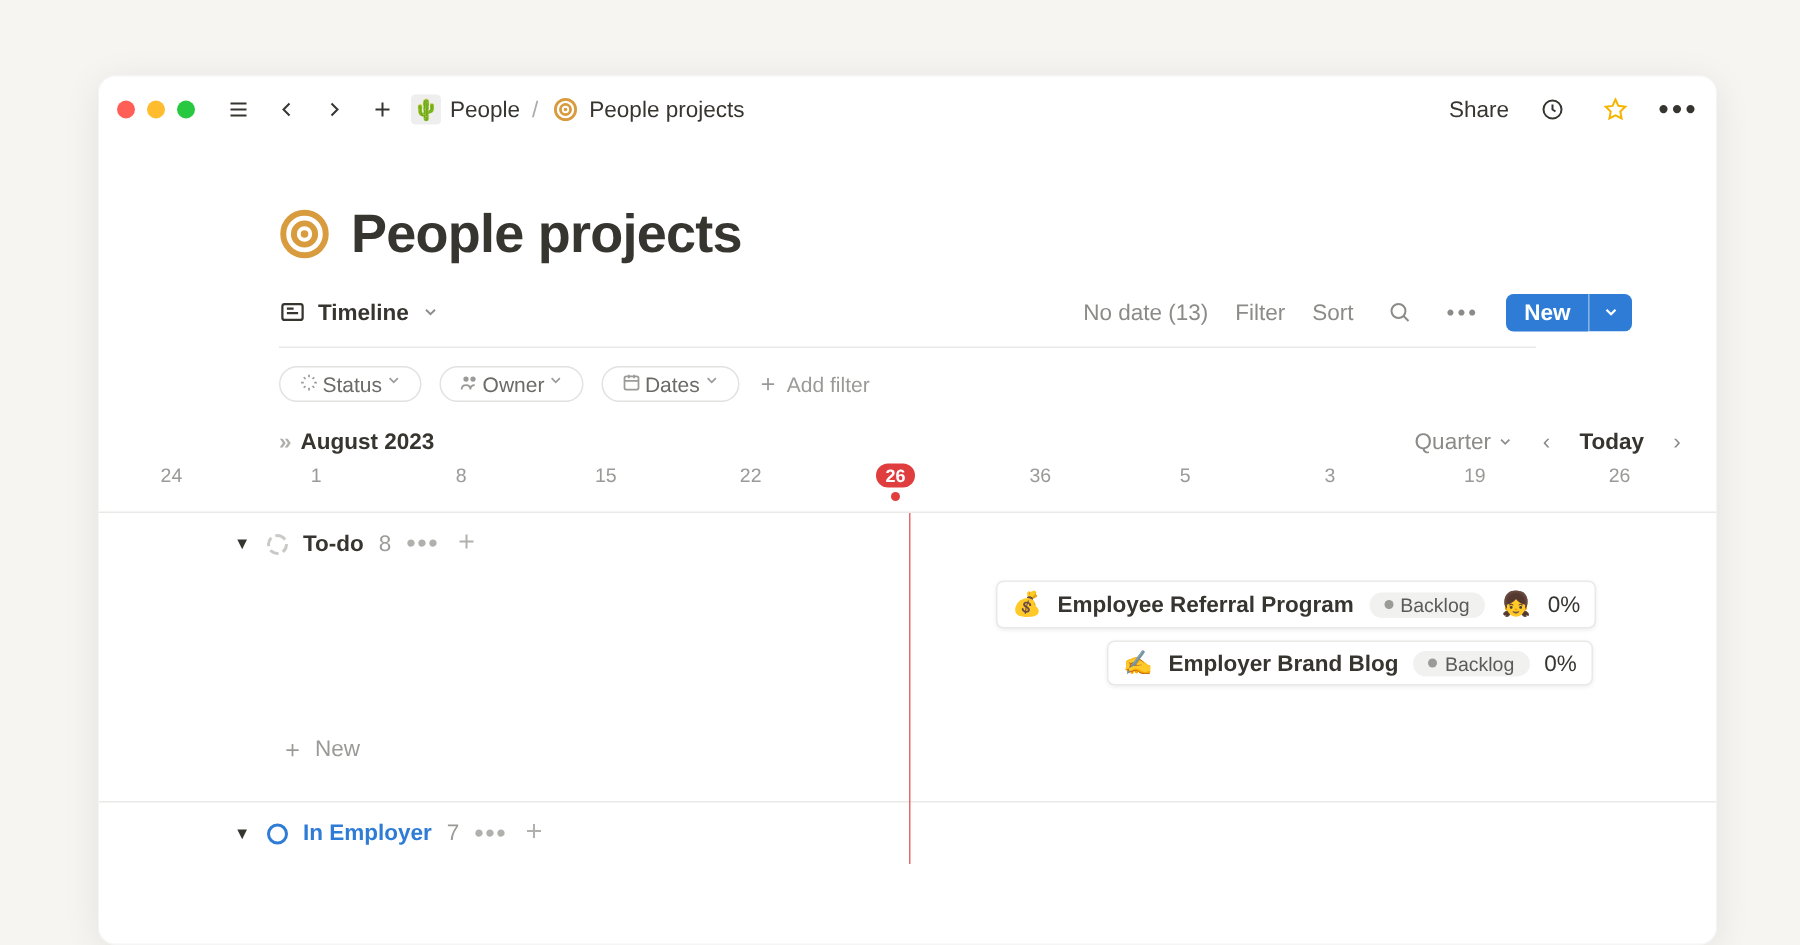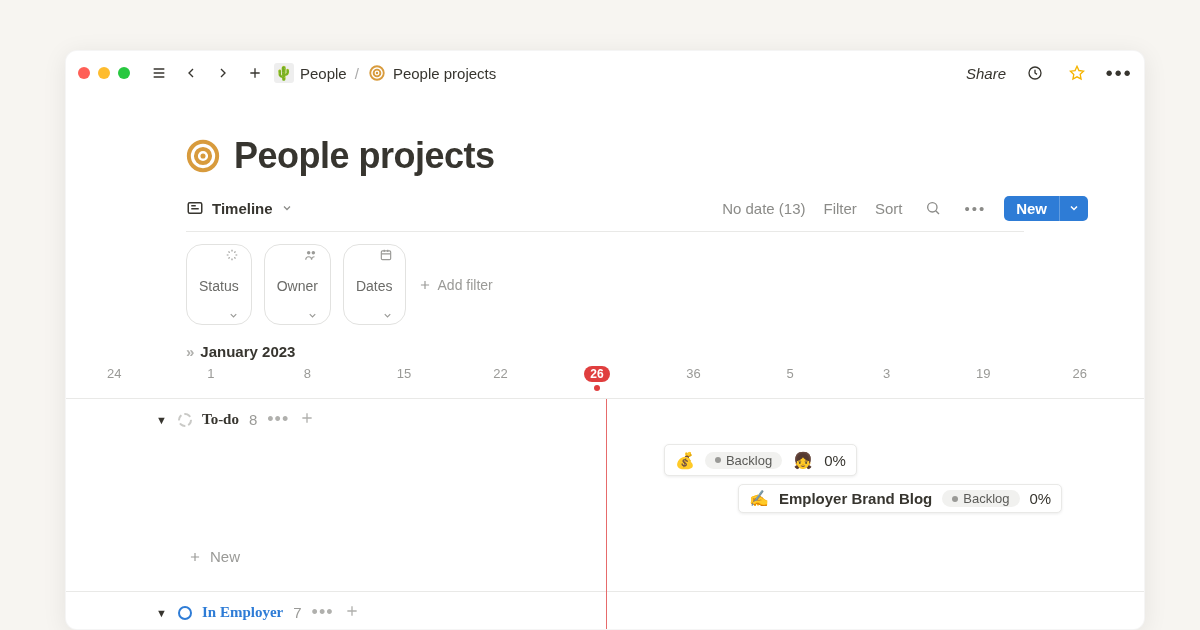--- a/index.html
+++ b/index.html
@@ -30,21 +30,21 @@
     color: #37352f;
   }
   .traffic { display: flex; gap: 8px; margin-right: 10px; }
   .dot { width: 12px; height: 12px; border-radius: 50%; }
   .dot.red { background:#ff5f57;} .dot.yellow{background:#febc2e;} .dot.green{background:#28c840;}
   .ico-btn { width: 26px; height: 26px; display:flex; align-items:center; justify-content:center; border-radius:4px; cursor:pointer; color:#37352f; }
   .ico-btn svg { width:16px;height:16px; stroke:currentColor; fill:none; stroke-width:2; }
   .crumb { display:flex; align-items:center; gap:6px; font-size:15px;}
   .crumb .sep { color:#aaa; margin:0 2px;}
   .crumb .page-emoji { width:20px;height:20px; display:flex;align-items:center;justify-content:center; background:#eee;border-radius:3px;font-size:14px;}
-  .tb-right { margin-left:auto; display:flex; align-items:center; gap:16px;font-style:italic; }
+  .tb-right { margin-left:auto; display:flex; align-items:center; gap:16px; }
   .tb-right .txt { font-size:15px; color:#37352f; cursor:pointer; }
   
   .page-head { padding: 40px 0 0 120px; }
   .page-title-row { display:flex; align-items:center; gap:14px; }
   .page-title-row h1 { font-size:36px; font-weight:700; letter-spacing:-0.5px; }
   
   .controls {
     display:flex; align-items:center;
     padding: 18px 56px 0 120px;
     gap:16px;
@@ -53,21 +53,21 @@
   .view-tab { display:flex; align-items:center; gap:8px; font-weight:600; cursor:pointer; }
   .controls .right { margin-left:auto; display:flex; align-items:center; gap:18px; }
   .muted { color:#8b8b88; cursor:pointer; }
   .new-btn-wrap { display:flex; }
   .new-btn { background:#2e7cd6; color:#fff; border-radius:5px 0 0 5px; padding:4px 12px; font-weight:600; font-size:15px; cursor:pointer;}
   .new-btn-drop { background:#2e7cd6; color:#fff; border-left:1px solid rgba(255,255,255,0.25); border-radius:0 5px 5px 0; padding:4px 8px; display:flex;align-items:center; cursor:pointer;}
   .divider { height:1px; background:#e9e9e7; margin:10px 120px 0 120px; }
   .divider.full { margin-left:0; margin-right:0; }
   
   .filters { display:flex; align-items:center; gap:12px; padding:12px 120px 0 120px; font-size:14px;}
-  .pill { border:1px solid #e2e2e0; border-radius:16px; padding:3px 12px; display:flex; align-items:flex-end; gap:16px; color:#6b6b68; cursor:pointer;flex-direction:column;}
+  .pill { border:1px solid #e2e2e0; border-radius:16px; padding:3px 12px; display:flex; align-items:flex-start; gap:2px; color:#6b6b68; cursor:pointer;}
   .add-filter { display:flex; align-items:center; gap:6px; color:#9a9a97; cursor:pointer; }
   
   .tl-head { display:flex; align-items:center; padding:18px 18px 0 120px; font-size:15px;}
   .tl-head .month { font-weight:700; display:flex;align-items:center;gap:6px;}
   .tl-head .right { margin-left:auto; display:flex; align-items:center; gap:14px;}
   .tl-head .scale { color:#8b8b88; display:flex;align-items:center;gap:4px; cursor:pointer;}
   .tl-head .nav { color:#8b8b88; cursor:pointer; width:16px;text-align:center;}
   .tl-head .today { font-weight:600; cursor:pointer; }
   
   .ruler { display:flex; padding:6px 16px 6px 0; font-size:13px; color:#9a9a97;}
@@ -77,21 +77,21 @@
   
   .tl-body { position:relative; overflow:hidden; }
   .group-head {
     display:flex; align-items:center; gap:10px; padding:10px 0 10px 90px;
     font-size:15px;
   }
   .caret { color:#37352f; font-size:11px; cursor:pointer; width:12px; }
   .status-circ { width:14px;height:14px;border-radius:50%; }
   .status-circ.todo { border:2px dashed #c9c9c6; }
   .status-circ.inprog { border:2px solid #2e7cd6; }
-  .group-name { font-weight:600;font-family:Liberation Serif, serif; }
+  .group-name { font-weight:600; }
   .group-count { color:#9a9a97; }
   .dots-ico { color:#b0b0ad; cursor:pointer; font-size:18px; letter-spacing:1px; }
   .plus-ico { color:#b0b0ad; cursor:pointer; }
   .group-lane { position:relative; height:100px; }
   .card {
     position:absolute;
     background:#fff; border:1px solid #e9e9e7;
     box-shadow:0 1px 3px rgba(0,0,0,0.08);
     border-radius:5px;
     display:flex; align-items:center; gap:10px;
@@ -257,21 +257,32 @@
       <svg width="14" height="14" viewBox="0 0 24 24" fill="none" stroke="#9a9a97" stroke-width="2">
           <path d="M12 5v14M5 12h14"></path>
         </svg>
       <span>Add filter</span>
     </div>
   </div>
 
   <div class="tl-head">
     <div class="month">
       <span style="color:#b0b0ad">»</span>
-      <span>January 2023</span>
+      <span>August 2023</span>
+    </div>
+    <div class="right">
+      <span class="scale">
+        <span>Quarter</span>
+        <svg width="11" height="11" viewBox="0 0 24 24" fill="none" stroke="#8b8b88" stroke-width="2.5">
+            <path d="M6 9l6 6 6-6"></path>
+          </svg>
+      </span>
+      <span class="nav">‹</span>
+      <span class="today">Today</span>
+      <span class="nav">›</span>
     </div>
   </div>
 
   <div class="ruler" id="ruler">
       <div class="cell">24</div>
       <div class="cell">1</div>
       <div class="cell">8</div>
       <div class="cell">15</div>
       <div class="cell">22</div>
       <div class="cell"><span class="today-pill">26</span><span class="today-dot"></span></div>
@@ -294,20 +305,21 @@
       <span class="dots-ico">•••</span>
       <span class="plus-ico">
         <svg width="16" height="16" viewBox="0 0 24 24" fill="none" stroke="#b0b0ad" stroke-width="2">
             <path d="M12 5v14M5 12h14"></path>
           </svg>
       </span>
     </div>
     <div class="group-lane">
       <div class="card" style="left:598px; top:4px;">
         <span class="emoji">💰</span>
+        <span class="title">Employee Referral Program</span>
         <span class="badge">
             <span class="bdot"></span>
             <span>Backlog</span>
           </span>
         <span class="avatar">👧</span>
         <span class="pct">0%</span>
       </div>
       <div class="card" style="left:672px; top:44px;">
         <span class="emoji">✍️</span>
         <span class="title">Employer Brand Blog</span>

